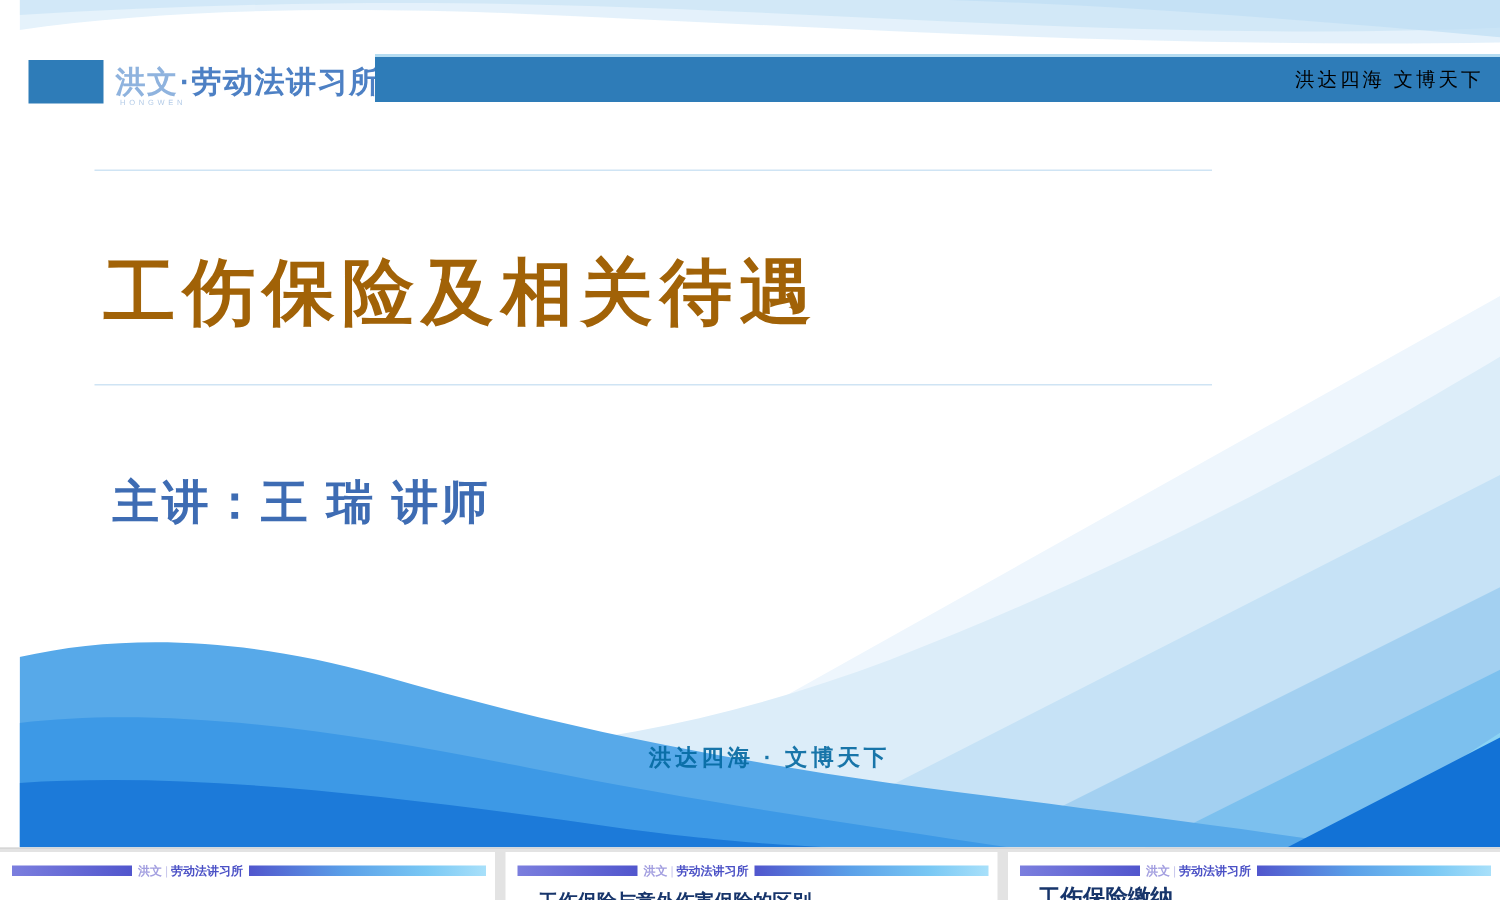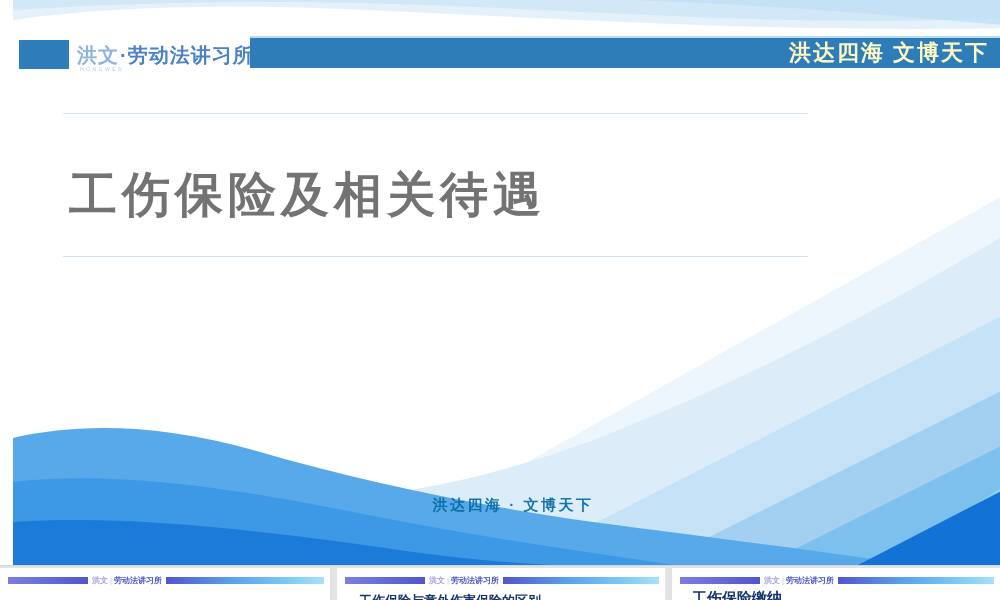--- a/index.html
+++ b/index.html
@@ -17,29 +17,29 @@
   .header-logo{position:absolute;left:64px;top:41px;height:30px;line-height:28px;white-space:nowrap;}
   .logo-primary{font-size:20px;font-weight:bold;color:#8fb3de;letter-spacing:1px;}
   .logo-sep{font-size:20px;font-weight:bold;color:#4d80c4;margin:0 1px;}
   .logo-secondary{font-size:20px;font-weight:bold;color:#4d80c4;letter-spacing:1px;}
   .logo-sub{position:absolute;left:67px;top:66px;font-size:5px;letter-spacing:2.5px;color:#b3cbe7;}
   .header-bar{
     position:absolute;left:237px;right:0;top:36px;height:32px;background:#2e7cb8;
     border-top:2px solid #b5dcf1;box-sizing:border-box;
     display:flex;align-items:center;justify-content:flex-end;padding-right:24px;
   }
-  .header-tagline{color:#fef9c3;font-size:22px;font-weight:bold;letter-spacing:2px;}
+  .header-tagline{color:#000000;font-size:13px;font-weight:normal;letter-spacing:2px;}
 
   
   .rule{position:absolute;left:50px;width:745px;height:1px;background:#cfe4f4;}
   .rule-top{top:113px;}
   .rule-bottom{top:256px;}
   .main-title{
     position:absolute;left:56px;top:163px;font-size:48px;font-weight:900;
-    color:#737373;letter-spacing:5px;white-space:nowrap;
+    color:#a16207;letter-spacing:5px;white-space:nowrap;
   }
   .presenter{
     position:absolute;left:62px;top:314px;font-size:31px;font-weight:900;
     color:#3e6cb3;letter-spacing:2px;white-space:nowrap;
   }
 
   
   .bottom-waves{position:absolute;left:0;top:170px;width:1000px;height:395px;}
   .watermark{
     position:absolute;left:0;top:496px;width:1000px;text-align:center;
@@ -90,20 +90,21 @@
     <span class="logo-primary">洪文</span><span class="logo-sep">·</span><span class="logo-secondary">劳动法讲习所</span>
   </div>
   <div class="logo-sub">HONGWEN</div>
   <div class="header-bar">
     <span class="header-tagline">洪达四海 文博天下</span>
   </div>
 
   <div class="rule rule-top"></div>
   <div class="main-title">工伤保险及相关待遇</div>
   <div class="rule rule-bottom"></div>
+  <div class="presenter">主讲：王 瑞  讲师</div>
 
   <svg class="bottom-waves" viewBox="0 0 1000 395" preserveAspectRatio="none">
     <path fill="#eef6fd" d="M330,395 L1000,20 L1000,395 Z"></path>
     <path fill="#dcedf9" d="M0,290 C200,350 380,345 580,270 C760,200 900,120 1000,60 L1000,395 L0,395 Z"></path>
     <path fill="#c6e2f6" d="M500,395 L1000,140 L1000,395 Z"></path>
     <path fill="#a3d0f1" d="M640,395 L1000,215 L1000,395 Z"></path>
     <path fill="#7cc0ee" d="M750,395 L1000,270 L1000,395 Z"></path>
     <path fill="#8ed6f4" opacity="0.85" d="M870,395 L1000,310 L1000,345 L905,395 Z"></path>
     <path fill="#57a9e9" d="M0,268 C70,252 150,255 240,280 C350,312 460,335 580,352 C700,368 800,380 900,395 L0,395 Z"></path>
     <path fill="#3d99e6" d="M0,312 C100,300 220,318 340,342 C460,366 560,380 660,395 L0,395 Z"></path>

